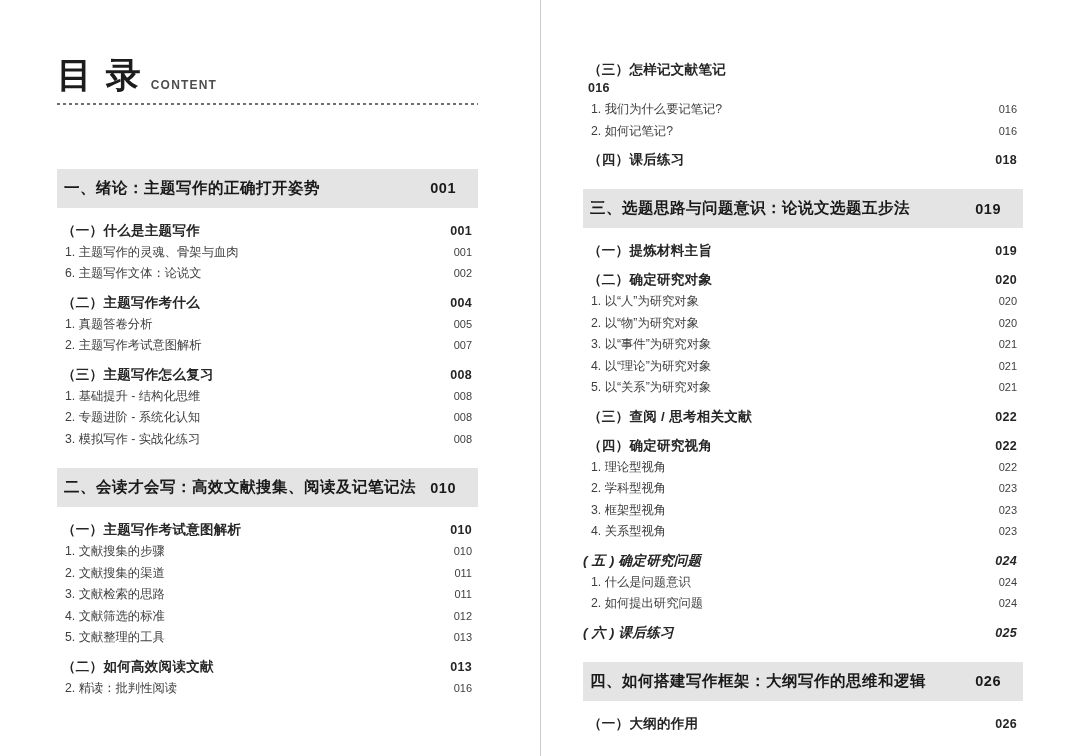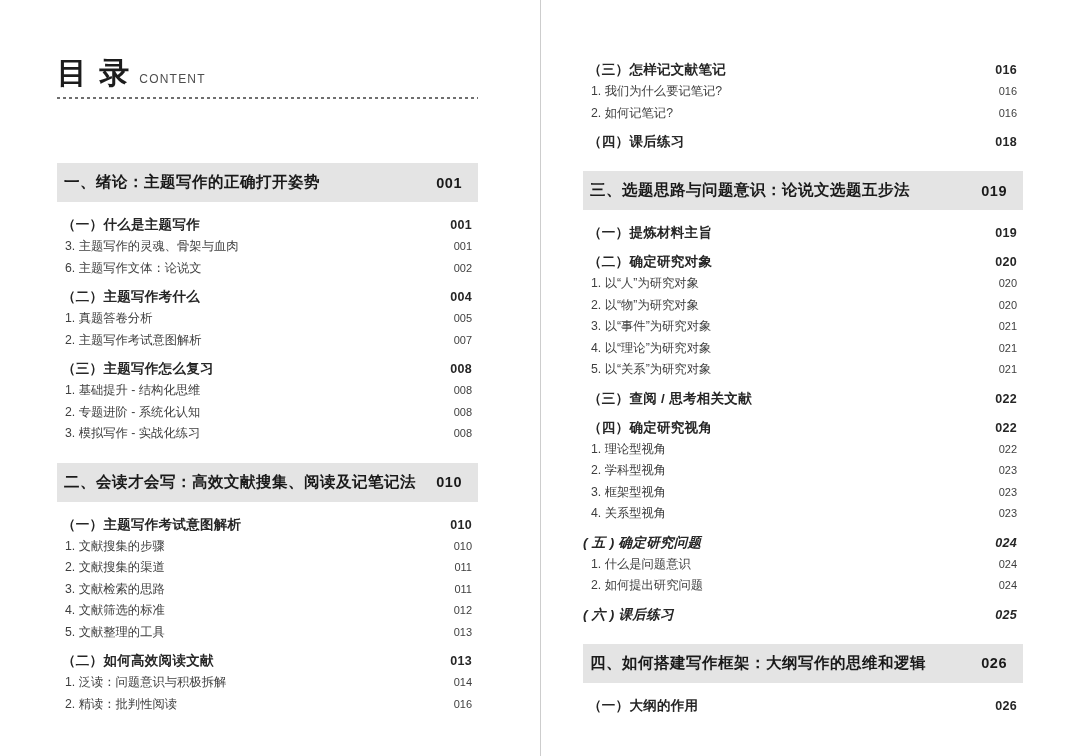--- a/index.html
+++ b/index.html
@@ -19,42 +19,42 @@
   }
 
   .col { position:absolute; top:0; }
   .col-left  { left:57px;  width:421px; }
   .col-right { left:583px; width:440px; }
 
   
   .title-block { margin-top:56px; }
   .title-row { display:flex; align-items:flex-end; }
   .title-cn {
-    font-size:30px; font-weight:700; color:#1c1c1c;
+    font-size:35px; font-weight:700; color:#1c1c1c;
     letter-spacing:2px; line-height:1.1; white-space:pre;
   }
   .title-en {
     font-size:12px; color:#4d4d4d; letter-spacing:1.2px;
-    margin-left:8px; margin-bottom:3px;
+    margin-left:8px; margin-bottom:3px;font-weight:bold;
   }
   .dotted-rule {
     margin-top:8px; height:2px;
     background-image:repeating-linear-gradient(to right,#6f6f6f 0 3px,transparent 3px 6px);
     background-size:6px 1.5px; background-repeat:repeat-x; background-position:0 0;
   }
 
   
   .row { display:flex; justify-content:space-between; }
 
   .row--chapter {
     align-items:center;
     background:#e4e4e4;
     height:39px;
     font-size:15.5px; font-weight:700; color:#1a1a1a;
-    padding:0 16px 0 7px;
+    padding:0 22px 0 7px;
     margin-top:20px;
     letter-spacing:0.5px;
   }
   .row--chapter .page-num { font-size:14.5px; font-weight:700; }
 
   .row--section, .row--section_alt {
     align-items:baseline;
     font-size:13.5px; font-weight:700; color:#262626;
     line-height:18px;
     padding:0 6px 0 5px;
@@ -68,21 +68,21 @@
     align-items:center;
     font-size:12.3px; font-weight:400; color:#3e3e3e;
     line-height:17.5px;
     padding:0 6px 0 8px;
     margin-top:4px;
   }
   .row--item .page-num { font-size:11px; color:#3e3e3e; }
 
   .row--chapter + .row--section { margin-top:14px; }
   .col-left  .rows > .row:first-child { margin-top:64px; }
-  .col-right .rows > .row:first-child { margin-top:61px; }
+  .col-right .rows > .row:first-child { margin-top:61px;flex-direction:column; }
 
   .entry-label { white-space:pre; }
 </style>
 </head>
 <body>
 
 <div class="page">
 
   <div class="divider"></div>
 
@@ -97,21 +97,21 @@
     <div class="rows">
         <div class="row row--chapter">
           <span class="entry-label">一、绪论：主题写作的正确打开姿势</span>
           <span class="page-num">001</span>
         </div>
         <div class="row row--section">
           <span class="entry-label">（一）什么是主题写作</span>
           <span class="page-num">001</span>
         </div>
         <div class="row row--item">
-          <span class="entry-label">3. 主题写作的灵魂、骨架与血肉</span>
+          <span class="entry-label">1. 主题写作的灵魂、骨架与血肉</span>
           <span class="page-num">001</span>
         </div>
         <div class="row row--item">
           <span class="entry-label">6. 主题写作文体：论说文</span>
           <span class="page-num">002</span>
         </div>
         <div class="row row--section">
           <span class="entry-label">（二）主题写作考什么</span>
           <span class="page-num">004</span>
         </div>
@@ -163,24 +163,20 @@
           <span class="entry-label">4. 文献筛选的标准</span>
           <span class="page-num">012</span>
         </div>
         <div class="row row--item">
           <span class="entry-label">5. 文献整理的工具</span>
           <span class="page-num">013</span>
         </div>
         <div class="row row--section">
           <span class="entry-label">（二）如何高效阅读文献</span>
           <span class="page-num">013</span>
-        </div>
-        <div class="row row--item">
-          <span class="entry-label">1. 泛读：问题意识与积极拆解</span>
-          <span class="page-num">014</span>
         </div>
         <div class="row row--item">
           <span class="entry-label">2. 精读：批判性阅读</span>
           <span class="page-num">016</span>
         </div>
       </div>
   </div>
 
   <div class="col col-right">
     <div class="rows">

